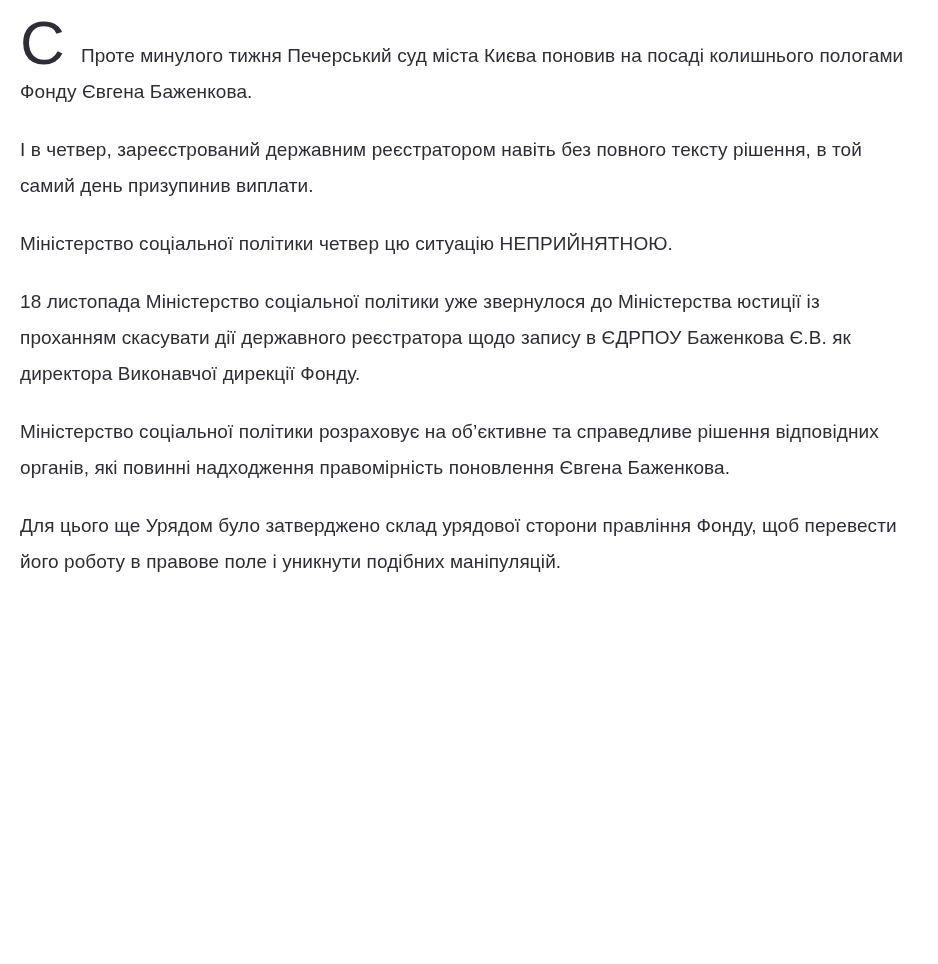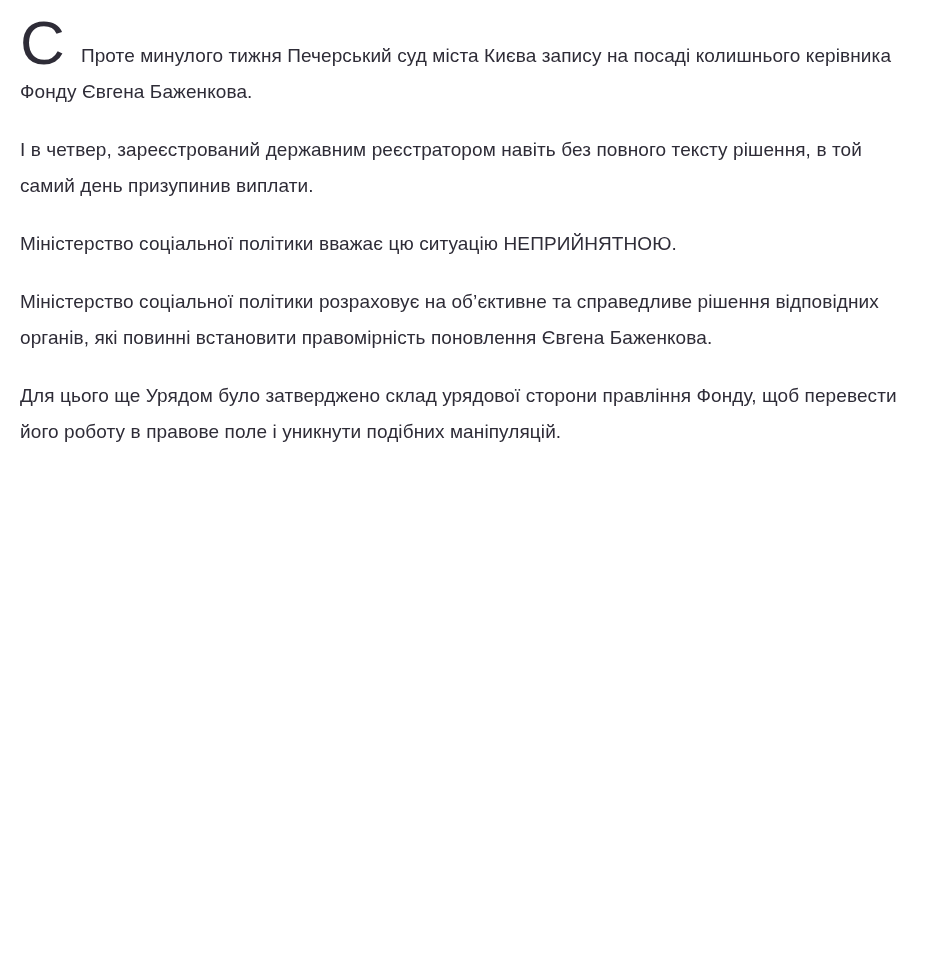--- a/index.html
+++ b/index.html
@@ -33,18 +33,19 @@
     padding: 2px 16px 0 0;
     font-weight: 300;
     color: #2e2c37;
   }
 </style>
 </head>
 <body style="background: rgb(255, 255, 255);">
 
 <div class="article" style="color: rgb(46, 44, 55);">
   <p class="para"><span class="dropcap">С</span></p>
-  <p class="para"><span>Проте минулого тижня Печерський суд міста Києва запису на посаді колишнього керівника Фонду Євгена Баженкова.</span></p>
+  <p class="para"><span>Проте минулого тижня Печерський суд міста Києва поновив на посаді колишнього пологами Фонду Євгена Баженкова.</span></p>
   <p class="para"><span>І в четвер, зареєстрований державним реєстратором навіть без повного тексту рішення, в той самий день призупинив виплати.</span></p>
-  <p class="para"><span>Міністерство соціальної політики вважає цю ситуацію НЕПРИЙНЯТНОЮ.</span></p>
-  <p class="para"><span>Міністерство соціальної політики розраховує на об’єктивне та справедливе рішення відповідних органів, які повинні встановити правомірність поновлення Євгена Баженкова.</span></p>
+  <p class="para"><span>Міністерство соціальної політики четвер цю ситуацію НЕПРИЙНЯТНОЮ.</span></p>
+  <p class="para"><span>18 листопада Міністерство соціальної політики уже звернулося до Міністерства юстиції із проханням скасувати дії державного реєстратора щодо запису в ЄДРПОУ Баженкова Є.В. як директора Виконавчої дирекції Фонду.</span></p>
+  <p class="para"><span>Міністерство соціальної політики розраховує на об’єктивне та справедливе рішення відповідних органів, які повинні надходження правомірність поновлення Євгена Баженкова.</span></p>
   <p class="para"><span>Для цього ще Урядом було затверджено склад урядової сторони правління Фонду, щоб перевести його роботу в правове поле і уникнути подібних маніпуляцій.</span></p>
 </div>
 
 </body></html>

